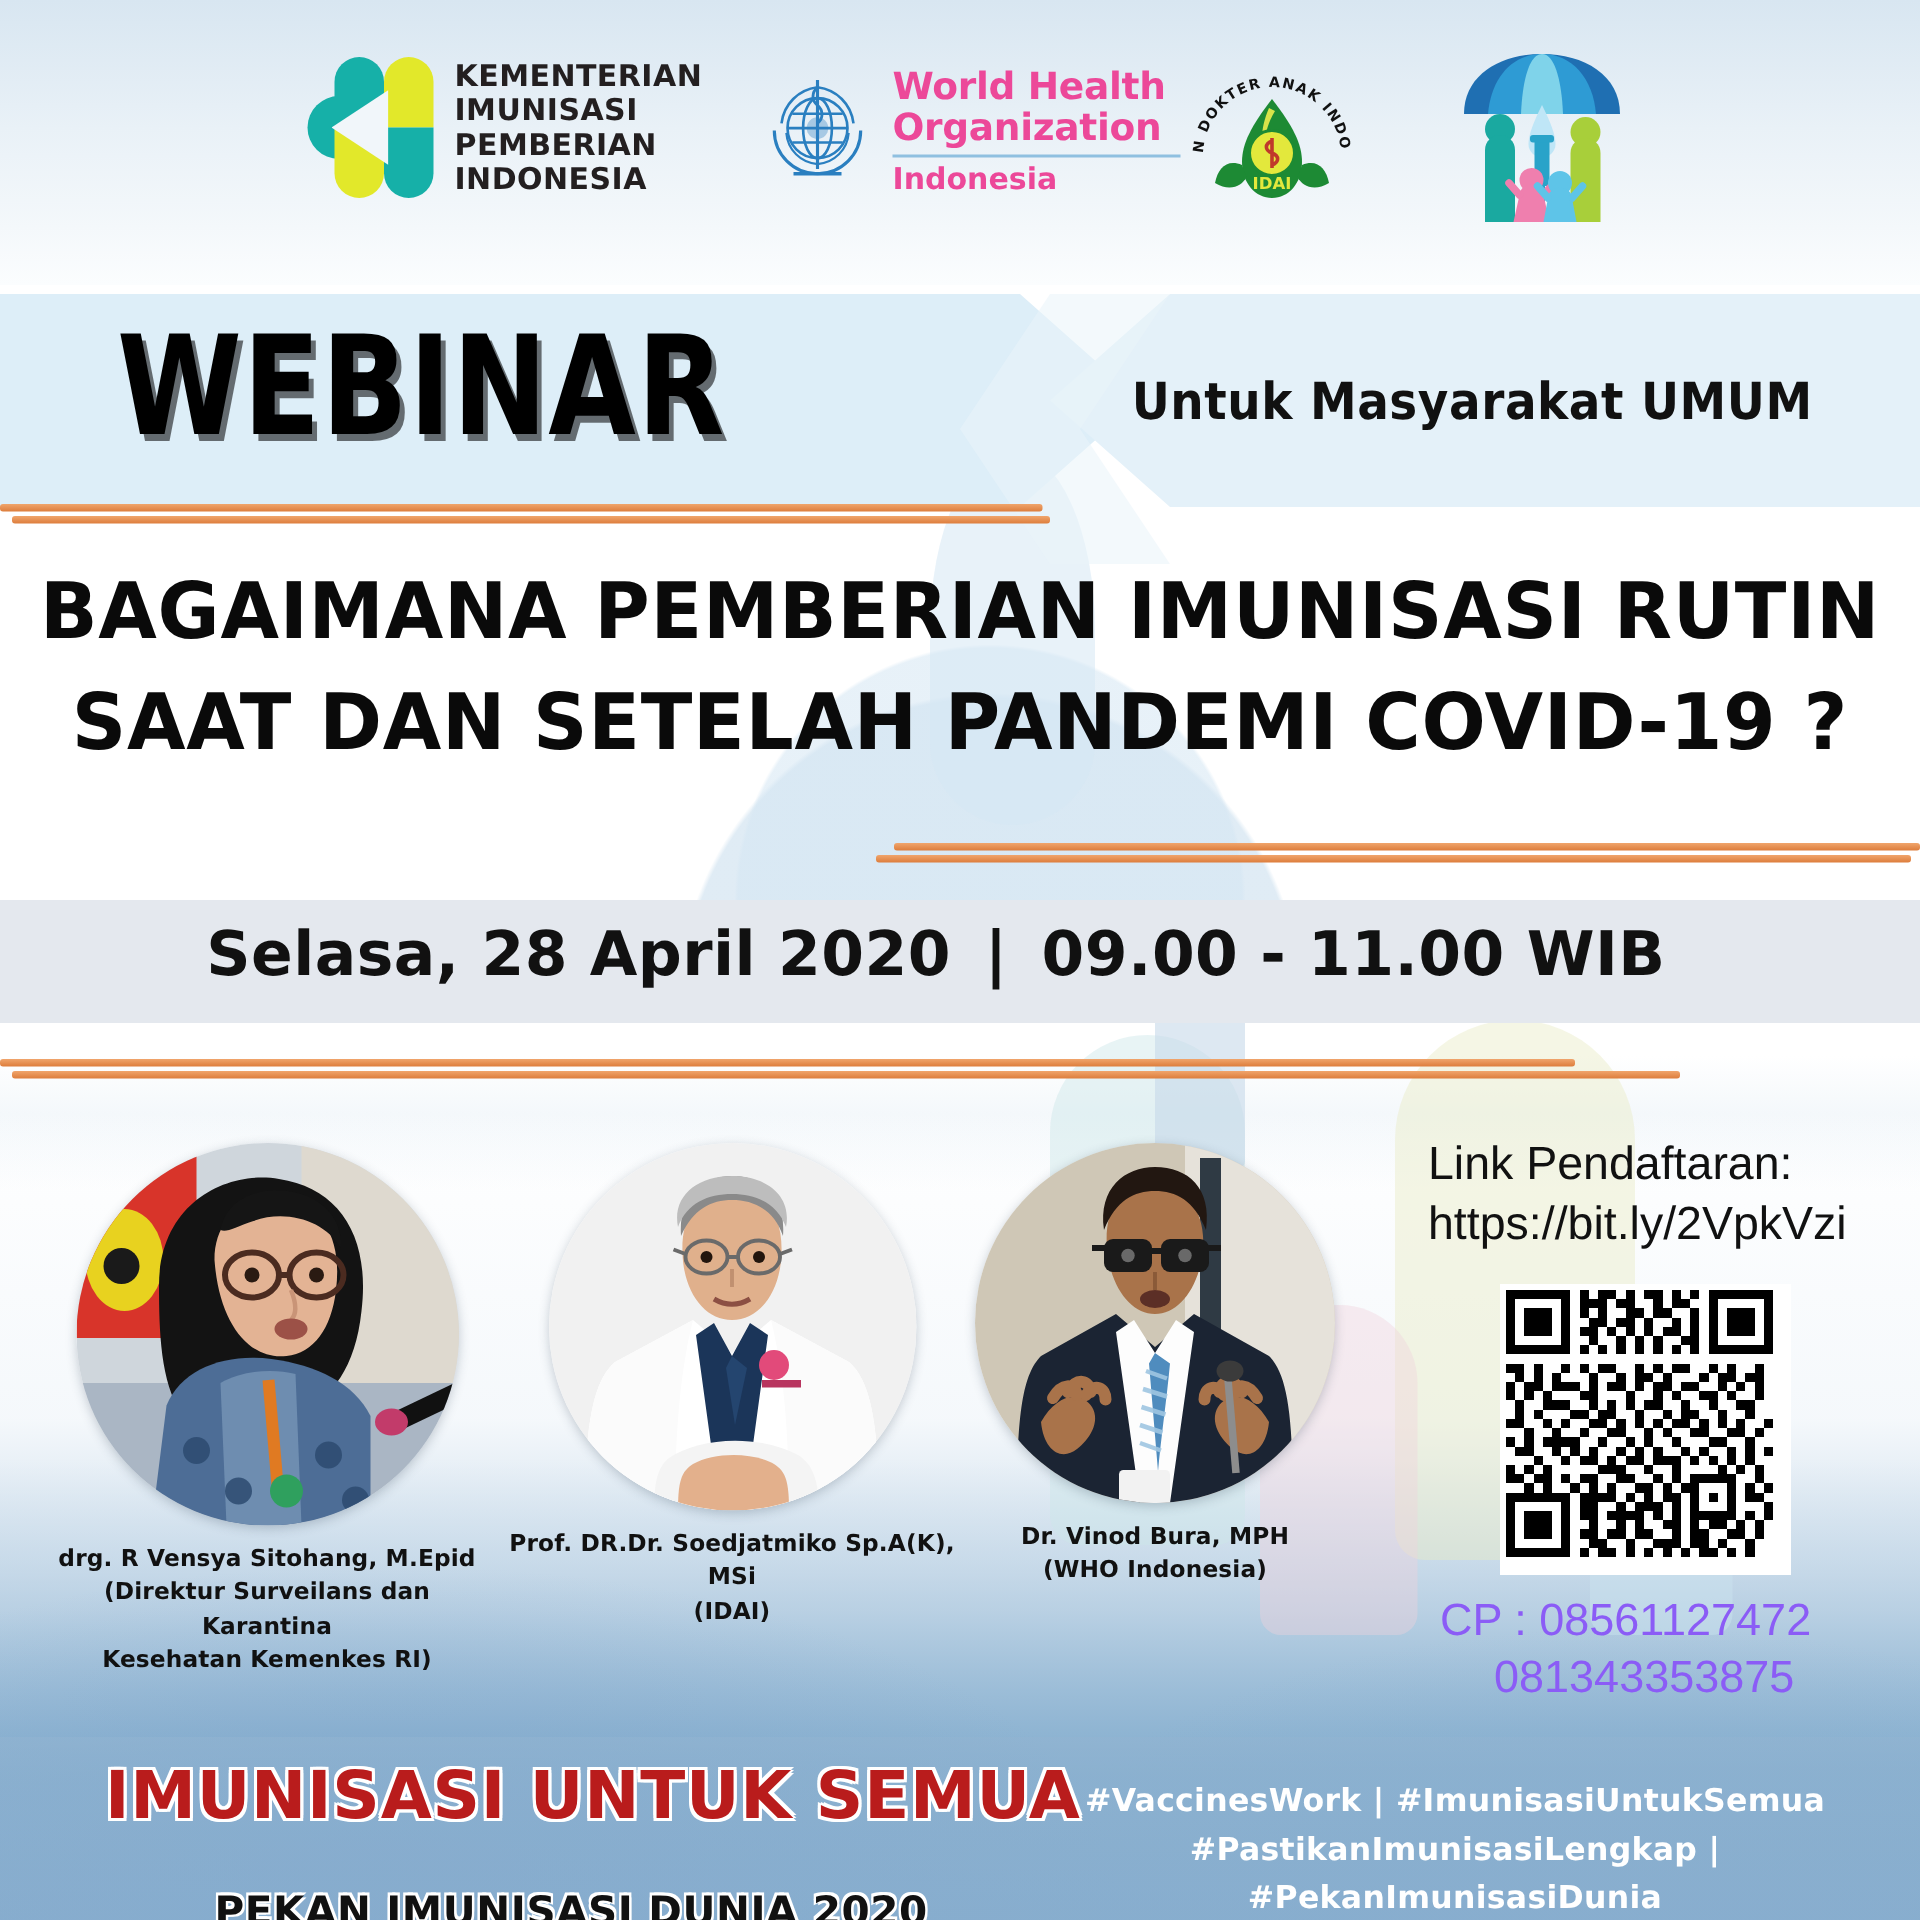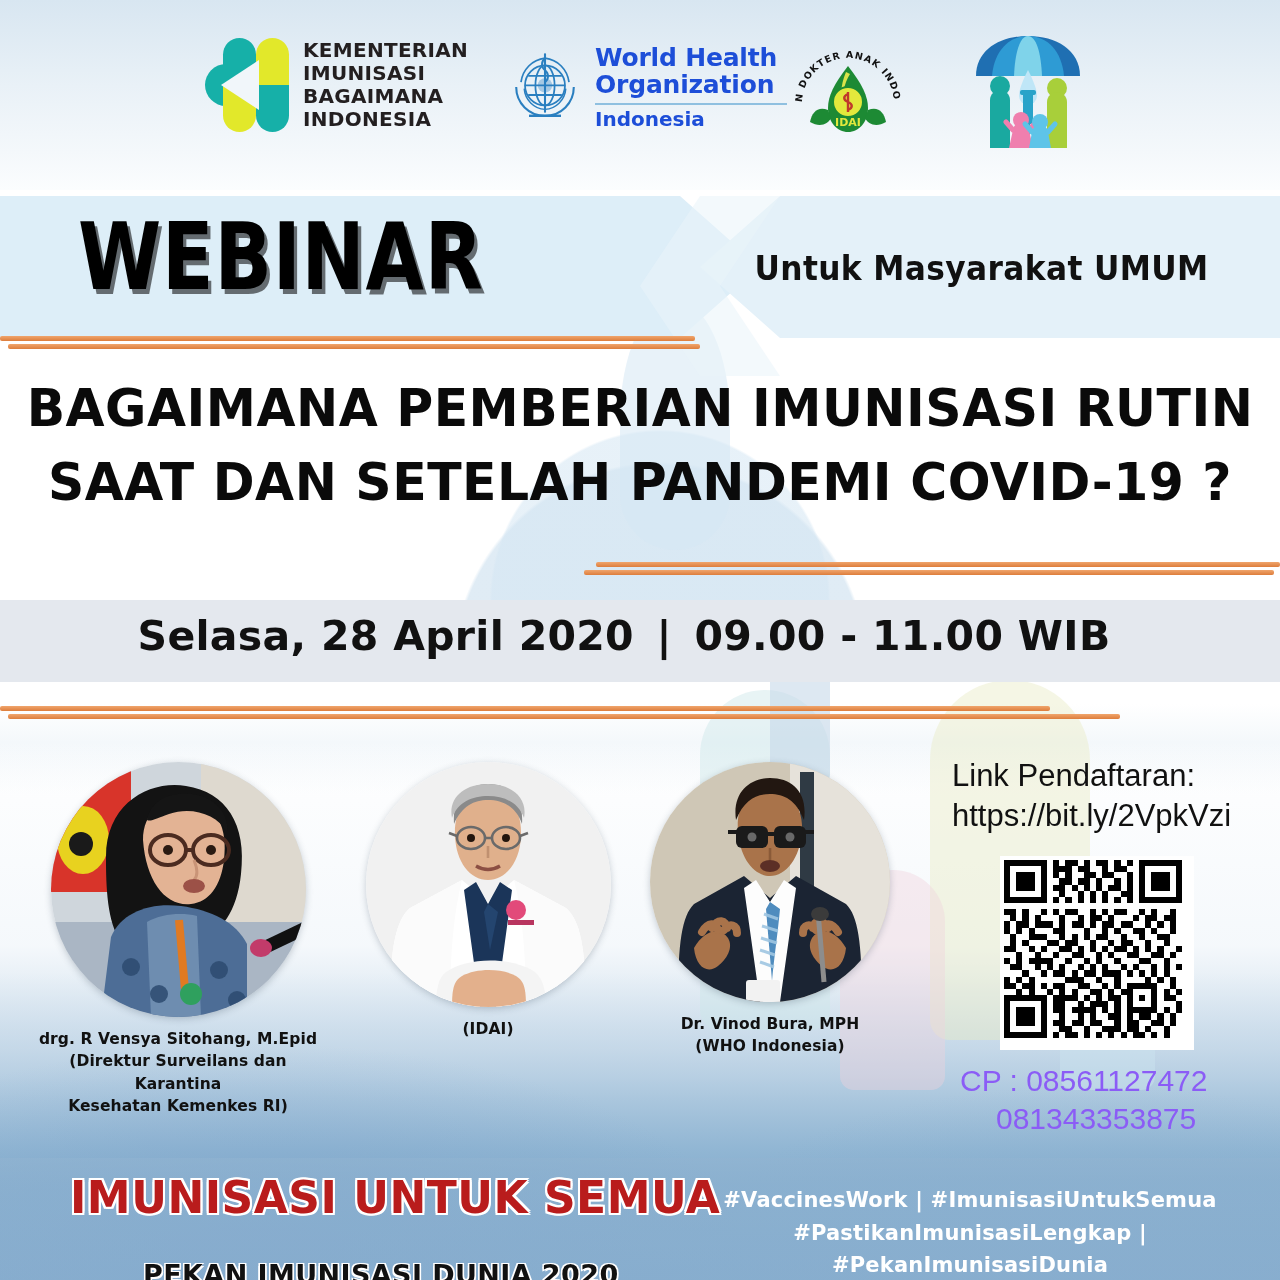--- a/index.html
+++ b/index.html
@@ -180,21 +180,21 @@
   }
 
   
   .logo-who { left: 505px; top: 44px; }
   .who-emblem {
     width: 80px; height: 80px;
     margin-right: 10px;
     position: relative;
   }
   .who-text {
-    color: #1d4ed8;
+    color: #ec4899;
     font-family: "DejaVu Sans", sans-serif;
   }
   .who-l1 { font-weight: 700; font-size: 25px; line-height: 1.08; letter-spacing: -.2px; }
   .who-rule { height: 2px; background: #8fc0e0; margin: 5px 0 4px 0; width: 192px; }
   .who-l2 { font-weight: 700; font-size: 20px; line-height: 1; }
 
   
   .logo-idai { left: 788px; top: 36px; width: 120px; height: 120px; }
 
   
@@ -415,21 +415,21 @@
         <div class="km-petal km-left"></div>
         <div class="km-petal km-tl"></div>
         <div class="km-petal km-tr"></div>
         <div class="km-petal km-bl"></div>
         <div class="km-petal km-br"></div>
         <div class="km-petal km-notch"></div>
       </div>
       <div class="kemenkes-text">
         <div>KEMENTERIAN</div>
         <div>IMUNISASI</div>
-        <div>BAGAIMANA</div>
+        <div>PEMBERIAN</div>
         <div>INDONESIA</div>
       </div>
     </div>
 
     <div class="logo logo-who">
       <div class="who-emblem">
         <svg viewBox="0 0 100 100" width="80" height="80" aria-hidden="true">
           <g fill="none" stroke="#2a7fc0" stroke-width="2.2">
             <circle cx="50" cy="48" r="25"></circle>
             <ellipse cx="50" cy="48" rx="12" ry="25"></ellipse>
@@ -592,20 +592,21 @@
           <path d="M96 118 L44 146 C30 158 24 186 24 245 L84 245 C84 190 88 150 96 118Z" fill="#fbfbfb"></path>
           <g transform="translate(150,148)">
             <circle cx="0" cy="0" r="10" fill="#e24a7a"></circle>
             <path d="M-8 10 h26 v5 h-26Z" fill="#b8355f"></path>
           </g>
           <path d="M80 210 C100 196 140 194 166 208 C176 214 180 226 180 245 L70 245 C70 228 72 216 80 210Z" fill="#f4f4f4"></path>
           <path d="M96 214 c14 -8 40 -8 54 0 c8 5 10 12 10 31 h-74 c0 -19 2 -26 10 -31Z" fill="#e3b08c"></path>
         </svg>
       </div>
       <div class="sp-caption">
+        <div>Prof. DR.Dr. Soedjatmiko Sp.A(K), MSi</div>
         <div>(IDAI)</div>
       </div>
     </div>
 
     <div class="speaker sp3">
       <div class="sp-photo">
         <svg class="ph" viewBox="0 0 240 240" preserveAspectRatio="xMidYMid slice" aria-hidden="true">
           <rect width="240" height="240" fill="#cfc7b6"></rect>
           <rect x="140" y="0" width="100" height="240" fill="#e6e2da"></rect>
           <rect x="150" y="10" width="14" height="200" fill="#2f3a44"></rect>

